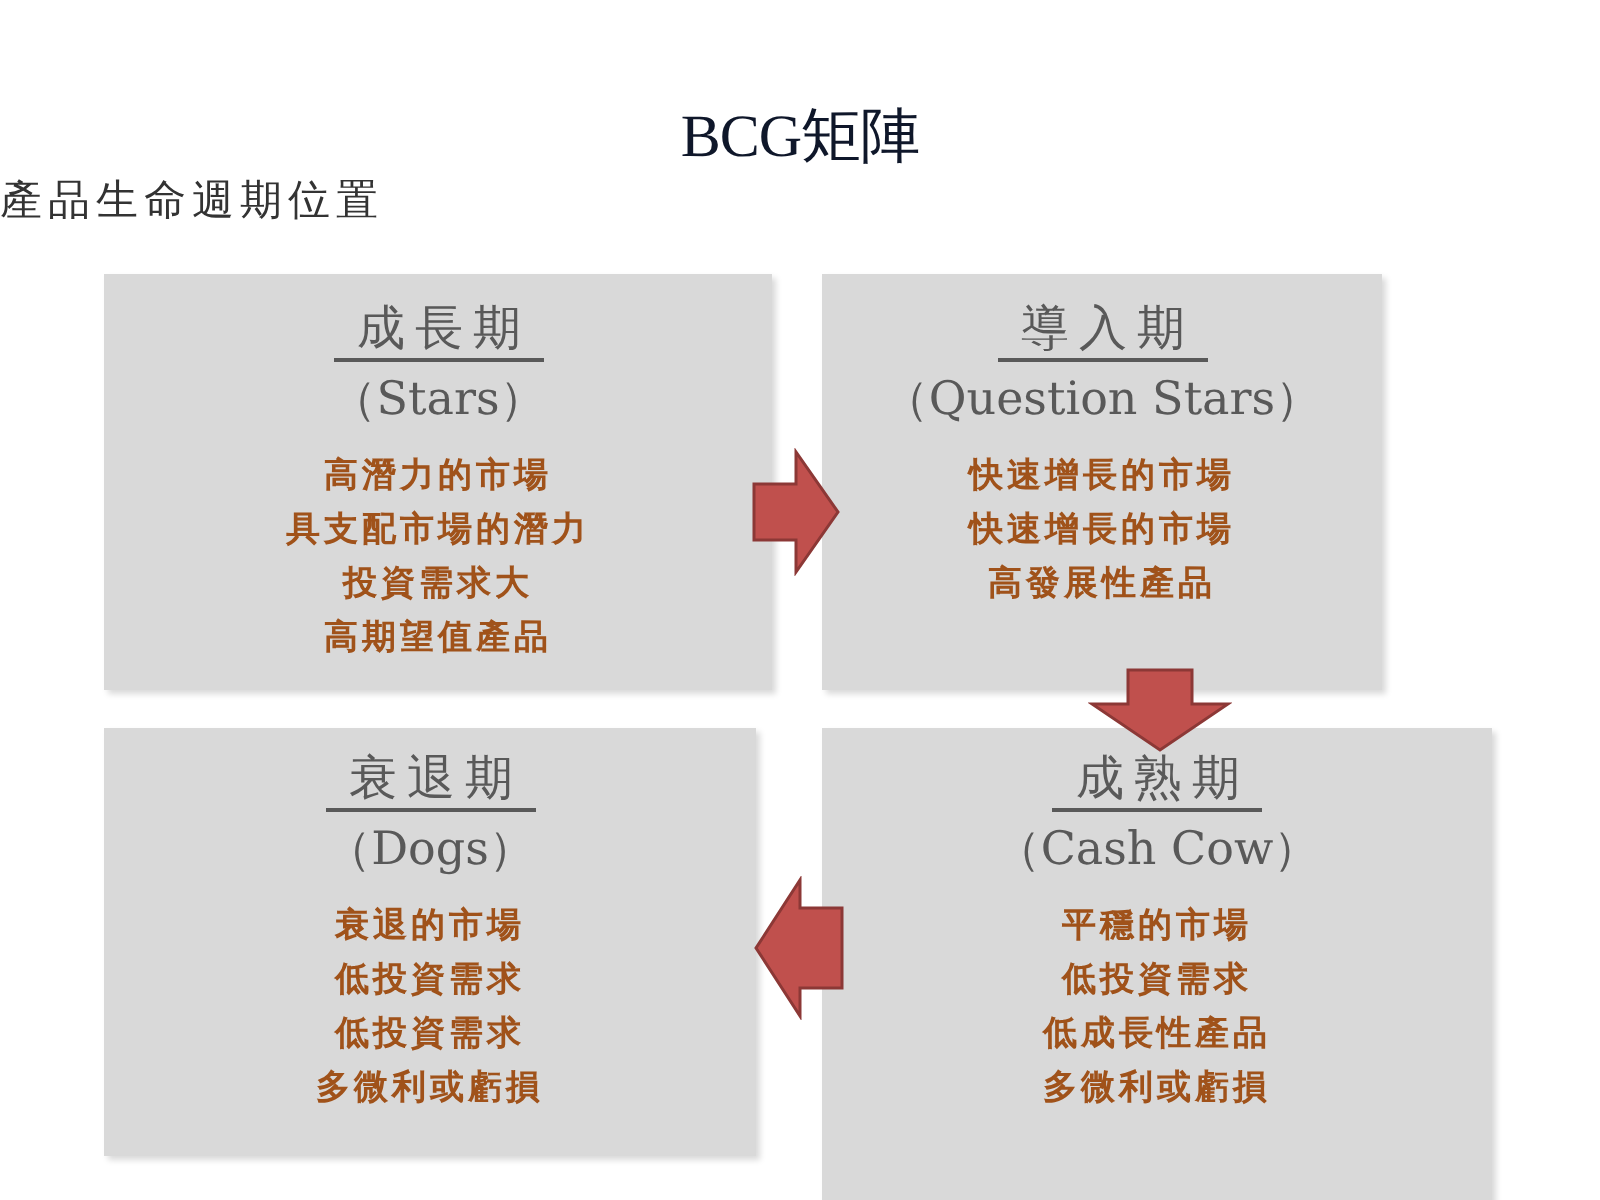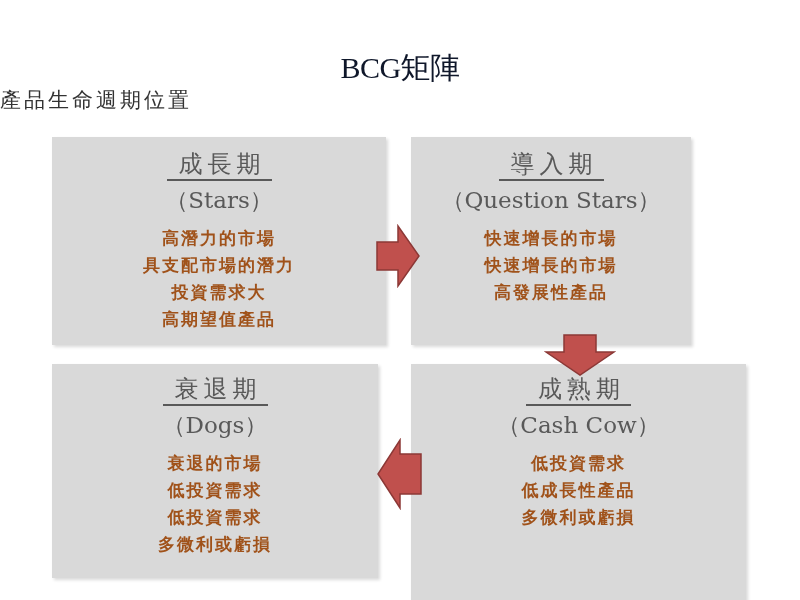--- a/index.html
+++ b/index.html
@@ -80,20 +80,21 @@
     <div class="item">低投資需求</div>
     <div class="item">低投資需求</div>
     <div class="item">多微利或虧損</div>
   </div>
 </div>
 
 <div class="box" id="box-cow">
   <div class="head">成熟期</div>
   <div class="en">（Cash Cow）</div>
   <div class="items">
+    <div class="item">平穩的市場</div>
     <div class="item">低投資需求</div>
     <div class="item">低成長性產品</div>
     <div class="item">多微利或虧損</div>
   </div>
 </div>
 
 <svg class="arrow" style="left:376px; top:224px;" width="46" height="64" viewBox="0 0 46 64">
   <polygon points="1,18 22,18 22,2 43,32 22,62 22,46 1,46" fill="#c0504d" stroke="#8c3836" stroke-width="1.5"></polygon>
 </svg>
 

